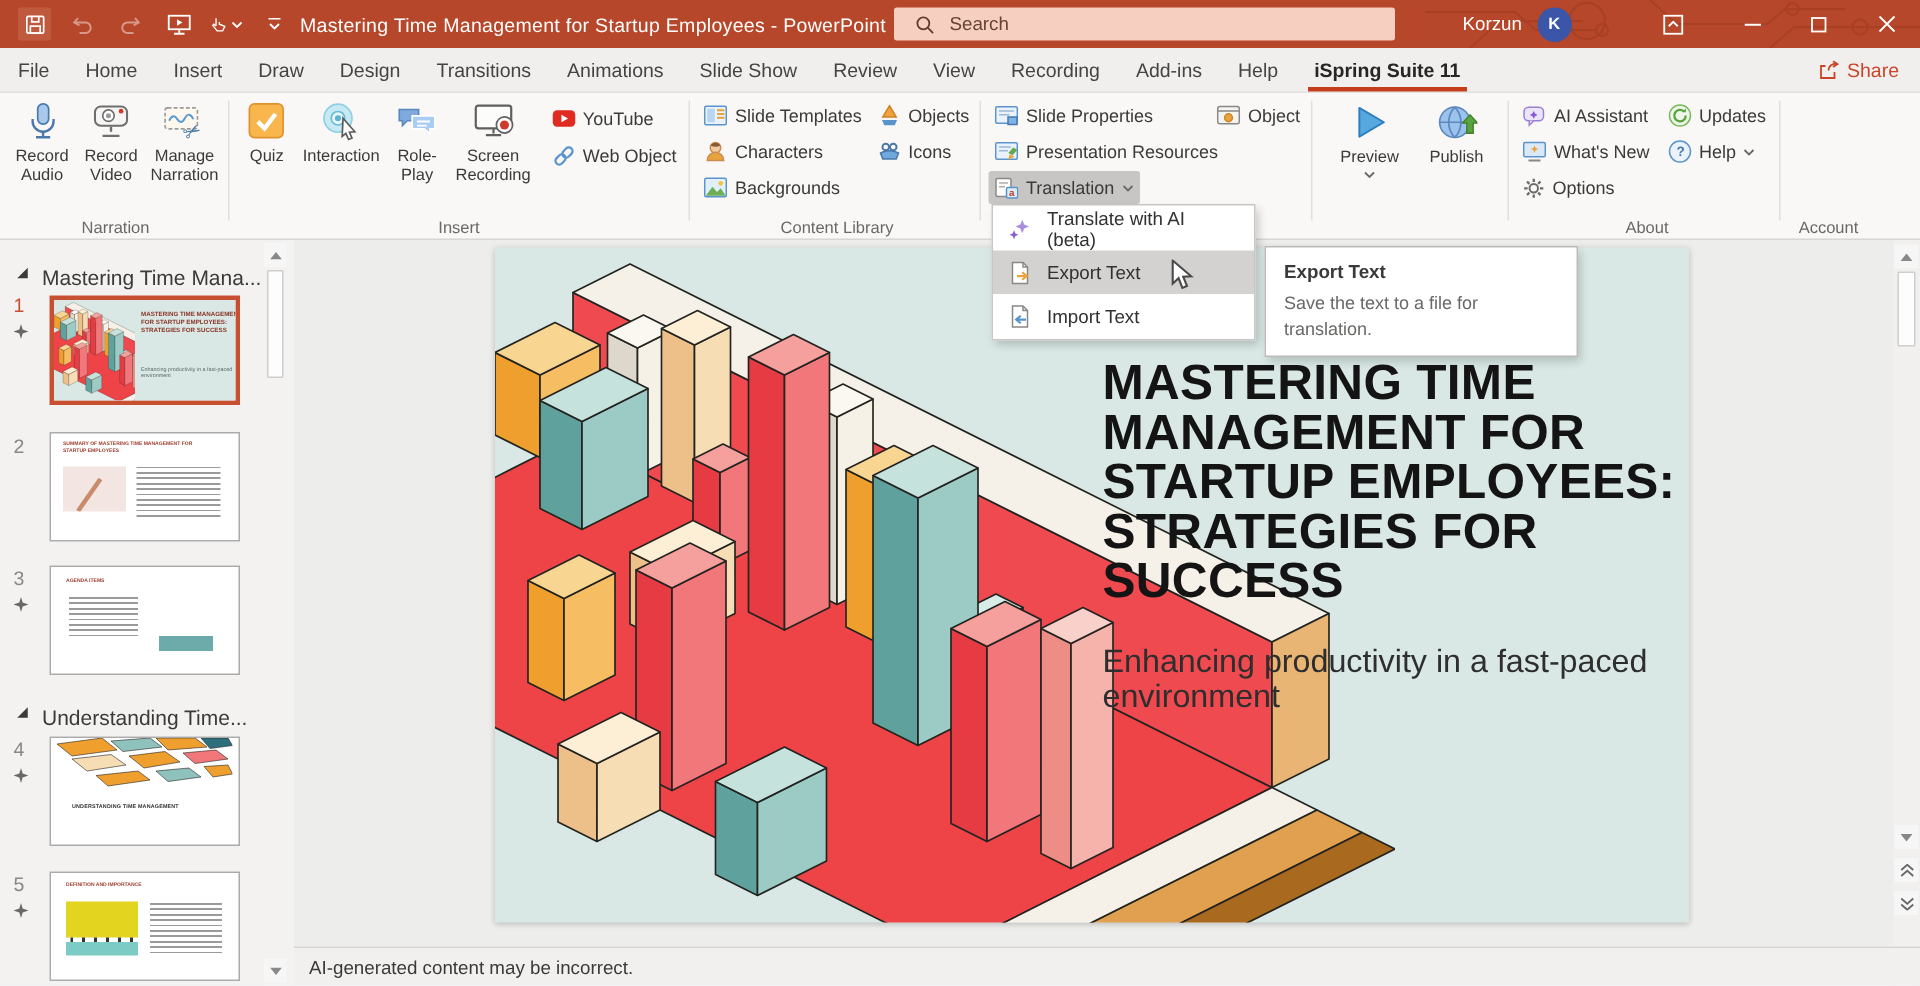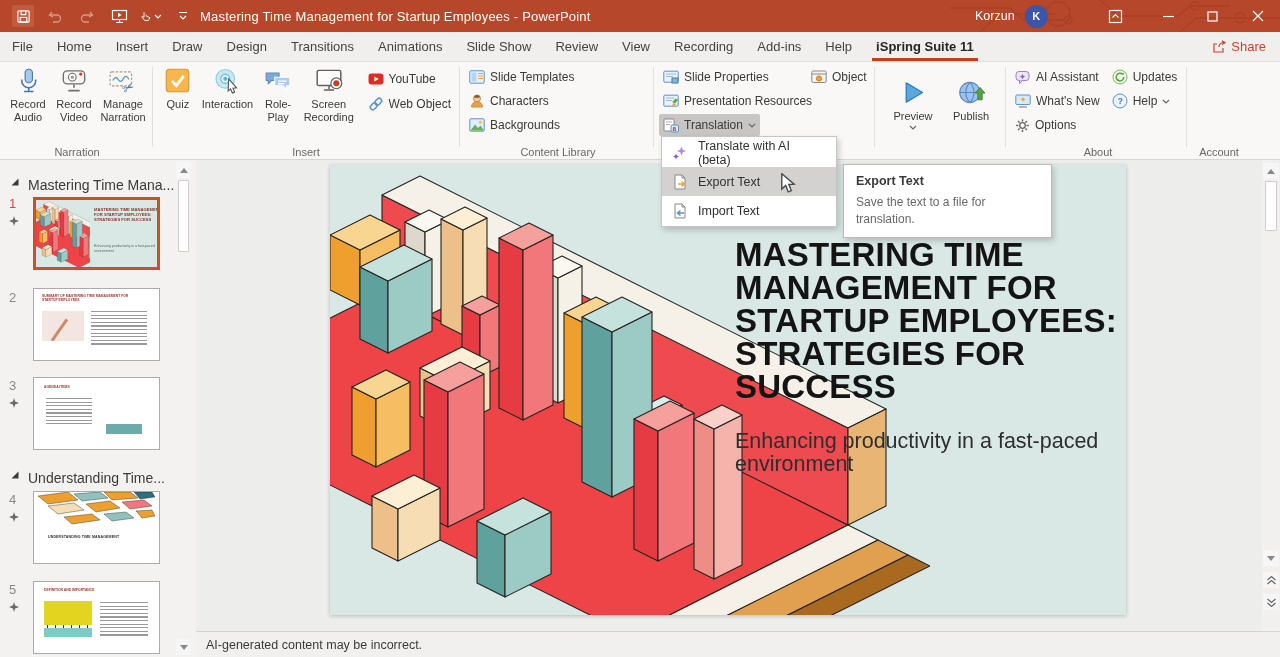--- a/index.html
+++ b/index.html
@@ -139,20 +139,27 @@
     <span class="qbtn">
         <span style="display:flex;flex-direction:column;align-items:center">
           <span style="width:8px;border-top:1.4px solid #fff;margin-bottom:2px"></span>
           <i class="cv" style="color:#fff"><svg width="8" height="5" viewBox="0 0 8 5" style="display:inline-block">
               <path d="M1 1 L4 4 L7 1" fill="none" stroke="currentColor" stroke-width="1.2"></path>
             </svg></i>
         </span>
       </span>
   </div>
   <div id="tb-title">Mastering Time Management for Startup Employees  -  PowerPoint</div>
+  <div id="tb-search">
+    <svg width="13" height="13" viewBox="0 0 14 14">
+        <circle cx="6" cy="6" r="4.3" fill="none" stroke="#5f3b2e" stroke-width="1.3"></circle>
+        <path d="M9.3 9.3 L13 13" stroke="#5f3b2e" stroke-width="1.3"></path>
+      </svg>
+    <input placeholder="Search" style="">
+  </div>
   <div id="tb-user">
     <span>Korzun</span>
     <span class="avatar">K</span>
   </div>
   <span class="winbtn" style="left:1093px">
       <svg width="15" height="15" viewBox="0 0 15 15">
         <rect x="1.5" y="1.5" width="12" height="12" fill="none" stroke="#fff" stroke-width="1.2"></rect>
         <path d="M4.5 8.5 L7.5 5.5 L10.5 8.5" fill="none" stroke="#fff" stroke-width="1.2"></path>
       </svg>
     </span>
@@ -314,20 +321,37 @@
         </div>
         <div class="rsm">
           <svg width="16" height="14" viewBox="0 0 16 14">
               <rect x="0.8" y="0.8" width="14.4" height="12.4" rx="1" fill="#dff0fa" stroke="#5b93cc"></rect>
               <circle cx="11.5" cy="4.2" r="1.6" fill="#f5c242"></circle>
               <path d="M1.5 12.5 L6 6.5 L9 10 L11.5 7.5 L14.8 12.5z" fill="#6fae59"></path>
             </svg>
           <span>Backgrounds</span>
         </div>
       </div>
+      <div style="display:flex;flex-direction:column;gap:2px">
+        <div class="rsm">
+          <svg width="16" height="16" viewBox="0 0 16 16">
+              <path d="M8 1.5 L12.5 9 h-9z" fill="#f0a23c" stroke="#cd8426"></path>
+              <path d="M3 11 h10 l-1.5 3.5 h-7z" fill="#5b93cc"></path>
+            </svg>
+          <span>Objects</span>
+        </div>
+        <div class="rsm">
+          <svg width="16" height="14" viewBox="0 0 16 14">
+              <path d="M2 8 q6 -3 12 0 l-1.5 4 h-9z" fill="#6fa8dc" stroke="#4a78a8"></path>
+              <circle cx="5.5" cy="4" r="2.2" fill="none" stroke="#4a78a8" stroke-width="1.3"></circle>
+              <circle cx="10.5" cy="4" r="2.2" fill="none" stroke="#4a78a8" stroke-width="1.3"></circle>
+            </svg>
+          <span>Icons</span>
+        </div>
+      </div>
     </div>
     <div class="grp-label">Content Library</div>
   </div>
   <div class="rdiv" style="left:653px"></div>
 
   <div class="abs" style="left:659px;top:0;width:212px;height:98px">
     <div style="display:flex;flex-direction:column;gap:2px;padding-top:4px;align-items:flex-start">
       <div class="rsm">
         <svg width="16" height="14" viewBox="0 0 16 14">
             <rect x="0.8" y="1.2" width="14.4" height="11" rx="1" fill="#eaf2fb" stroke="#5b93cc"></rect>
@@ -362,21 +386,21 @@
       <svg width="16" height="14" viewBox="0 0 16 14">
           <rect x="0.8" y="1" width="14.4" height="11.5" rx="1.5" fill="#f5f4f2" stroke="#8a8886"></rect>
           <path d="M1 4 h14" stroke="#8a8886"></path>
           <circle cx="8" cy="8.5" r="2.6" fill="#e8a33d" stroke="#cd8426"></circle>
         </svg>
       <span>Object</span>
     </div>
   </div>
   <div class="rdiv" style="left:874px"></div>
 
-  <div class="abs" style="left:881px;top:12px;width:122px;height:110px">
+  <div class="abs" style="left:881px;top:1px;width:122px;height:110px">
     <div style="display:flex;justify-content:center;gap:10px">
       <div class="rbig" style="width:48px">
         <svg width="28" height="27" viewBox="0 0 24 24">
             <path d="M6 3.5 L20.5 12 L6 20.5z" fill="#58a8e0" stroke="#2e7fc0" stroke-width="1.2" stroke-linejoin="round"></path>
           </svg>
         <span class="rlbl">Preview</span>
         <i class="cv chev" style="margin-top:2px"><svg width="8" height="5" viewBox="0 0 8 5" style="display:inline-block">
               <path d="M1 1 L4 4 L7 1" fill="none" stroke="currentColor" stroke-width="1.2"></path>
             </svg></i>
       </div>

